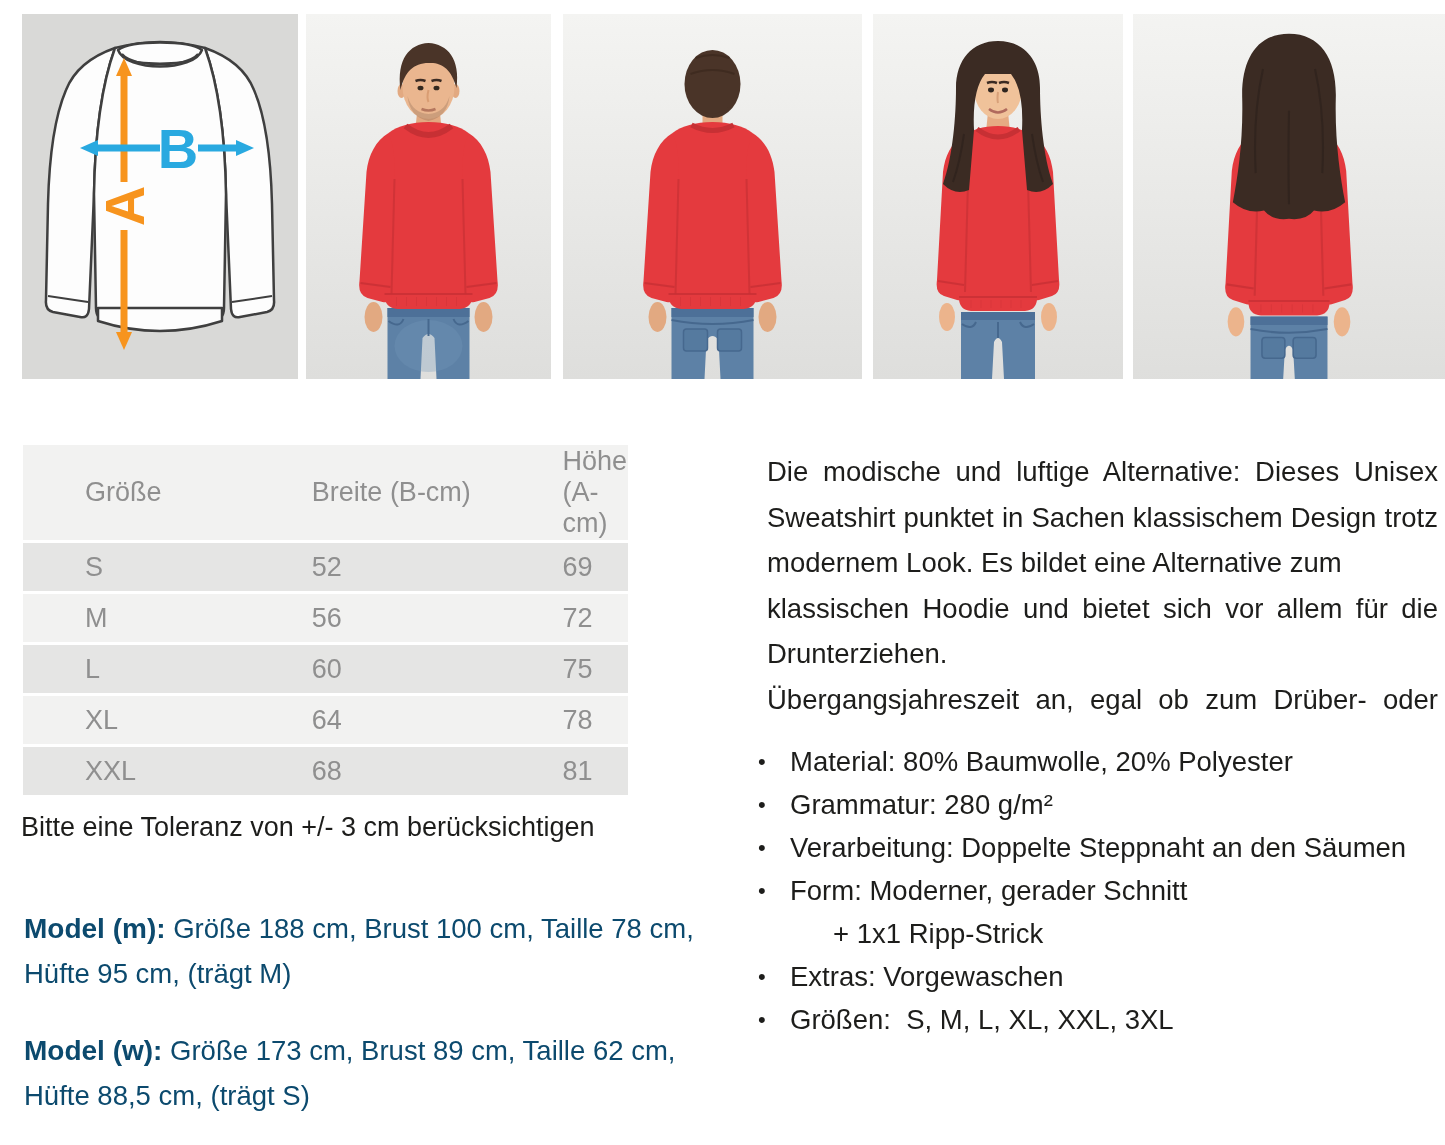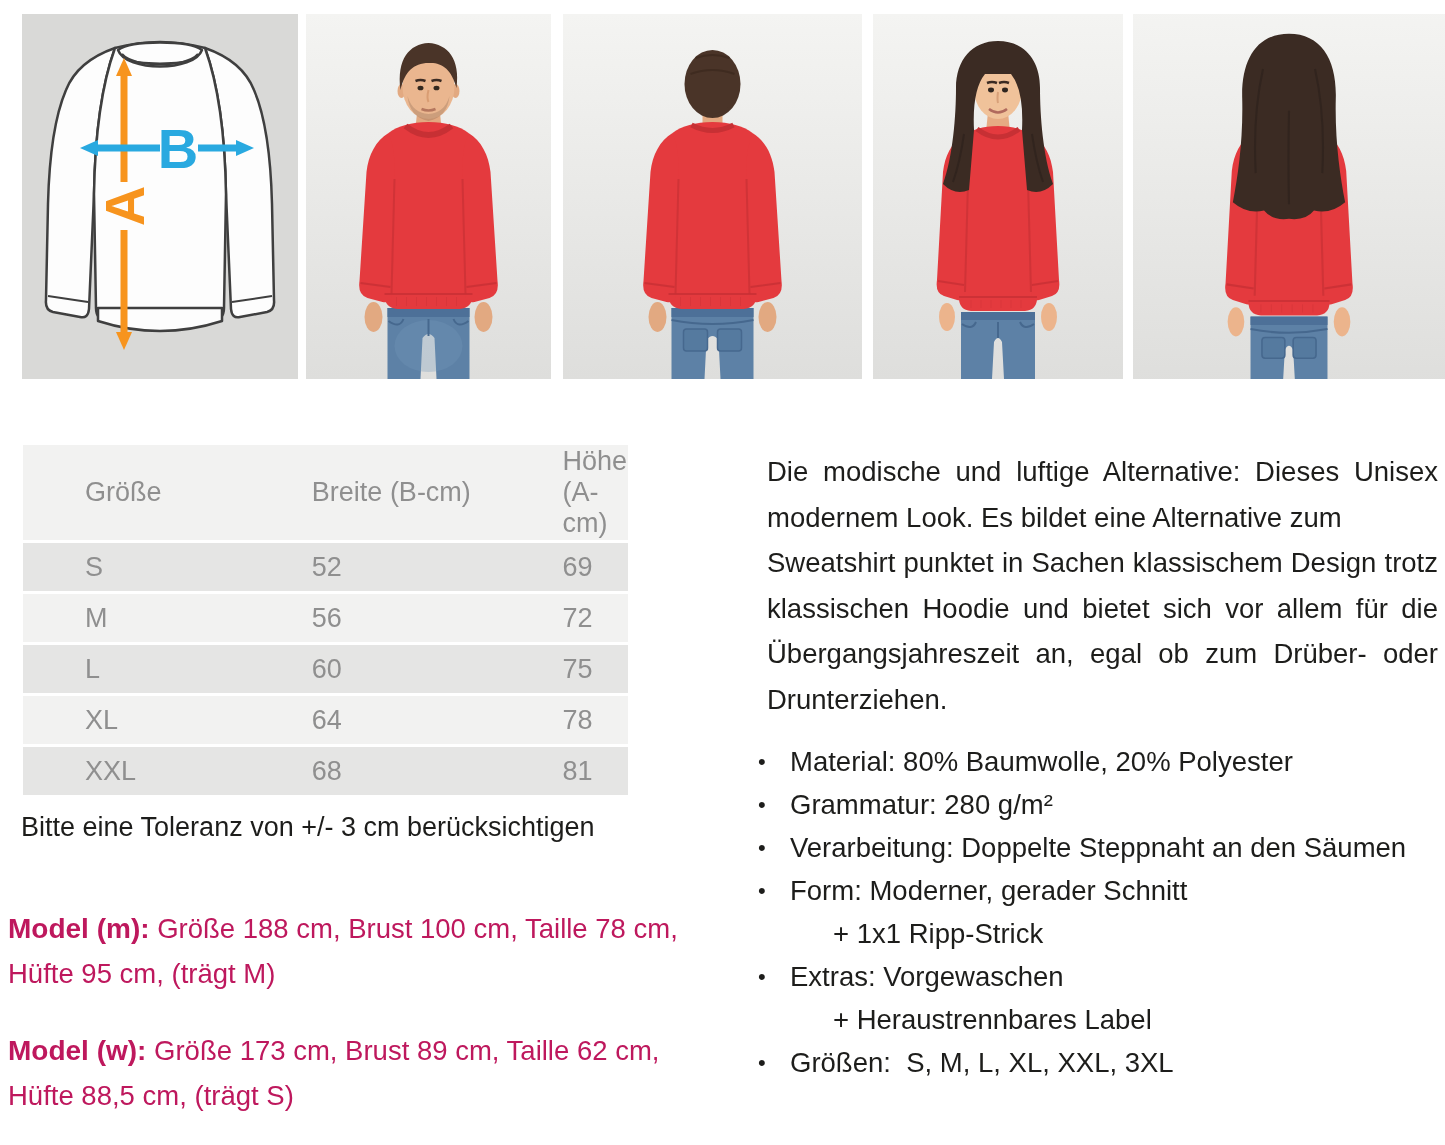--- a/index.html
+++ b/index.html
@@ -22,21 +22,21 @@
   table.size-table td{height:46px;}
   table.size-table tr.row-dark td{background:#e5e5e4;}
   table.size-table tr.row-light td{background:#f2f2f1;}
   table.size-table tbody tr td{border-top:3px solid #ffffff;}
   table.size-table th:nth-child(1),table.size-table td:nth-child(1){width:227px;padding-left:62px;}
   table.size-table th:nth-child(2),table.size-table td:nth-child(2){width:260px;padding-left:23px;}
   table.size-table th:nth-child(3),table.size-table td:nth-child(3){padding-left:20px;}
 
   .tolerance-note{position:absolute;left:21px;top:812px;font-size:27px;color:#1d1d1b;}
 
-  .model-block{position:absolute;left:8px;width:700px;font-size:27.5px;line-height:45px;color:#be185d;}
+  .model-block{position:absolute;left:24px;width:700px;font-size:27.5px;line-height:45px;color:#0c4a6e;}
   #model-m{top:906px;}
   #model-w{top:1028px;}
   .model-label{font-weight:bold;font-size:28px;}
 
   
   .description{position:absolute;left:755px;top:449px;width:683px;font-size:27.5px;line-height:45.5px;color:#1d1d1b;}
   .desc-line{white-space:normal;margin-left:12px;}
   .desc-line.justified{text-align:justify;text-align-last:justify;}
   .feature-list{position:absolute;left:755px;top:740px;width:690px;font-size:27.5px;line-height:43px;color:#1d1d1b;}
   .feature-row{display:flex;align-items:flex-start;}
@@ -291,25 +291,25 @@
     <div>Hüfte 95 cm, (trägt M)</div>
   </div>
 
   <div class="model-block" id="model-w">
     <span class="model-label">Model (w):</span><span> Größe 173 cm, Brust 89 cm, Taille 62 cm,</span>
     <div>Hüfte 88,5 cm, (trägt S)</div>
   </div>
 
   <div class="description">
       <div class="desc-line justified">Die modische und luftige Alternative: Dieses Unisex</div>
+      <div class="desc-line justified">Sweatshirt punktet in Sachen klassischem Design trotz</div>
       <div class="desc-line">modernem Look. Es bildet eine Alternative zum</div>
-      <div class="desc-line justified">Sweatshirt punktet in Sachen klassischem Design trotz</div>
       <div class="desc-line justified">klassischen Hoodie und bietet sich vor allem für die</div>
+      <div class="desc-line">Drunterziehen.</div>
       <div class="desc-line justified">Übergangsjahreszeit an, egal ob zum Drüber- oder</div>
-      <div class="desc-line">Drunterziehen.</div>
     </div>
   <div class="feature-list">
       <div class="feature-row">
         <span class="bullet">•</span>
         <span class="feature-text">Material: 80% Baumwolle, 20% Polyester</span>
       </div>
       <div class="feature-row">
         <span class="bullet">•</span>
         <span class="feature-text">Grammatur: 280 g/m²</span>
       </div>
@@ -321,22 +321,19 @@
         <span class="bullet">•</span>
         <span class="feature-text">Form: Moderner, gerader Schnitt</span>
       </div>
       <div class="feature-row indented">
         <span class="feature-text">+ 1x1 Ripp-Strick</span>
       </div>
       <div class="feature-row">
         <span class="bullet">•</span>
         <span class="feature-text">Extras: Vorgewaschen</span>
       </div>
-      <div class="feature-row indented">
-        <span class="feature-text">+ Heraustrennbares Label</span>
-      </div>
       <div class="feature-row">
         <span class="bullet">•</span>
         <span class="feature-text">Größen:  S, M, L, XL, XXL, 3XL</span>
       </div>
     </div>
 
 </div>
 
 </body></html>

